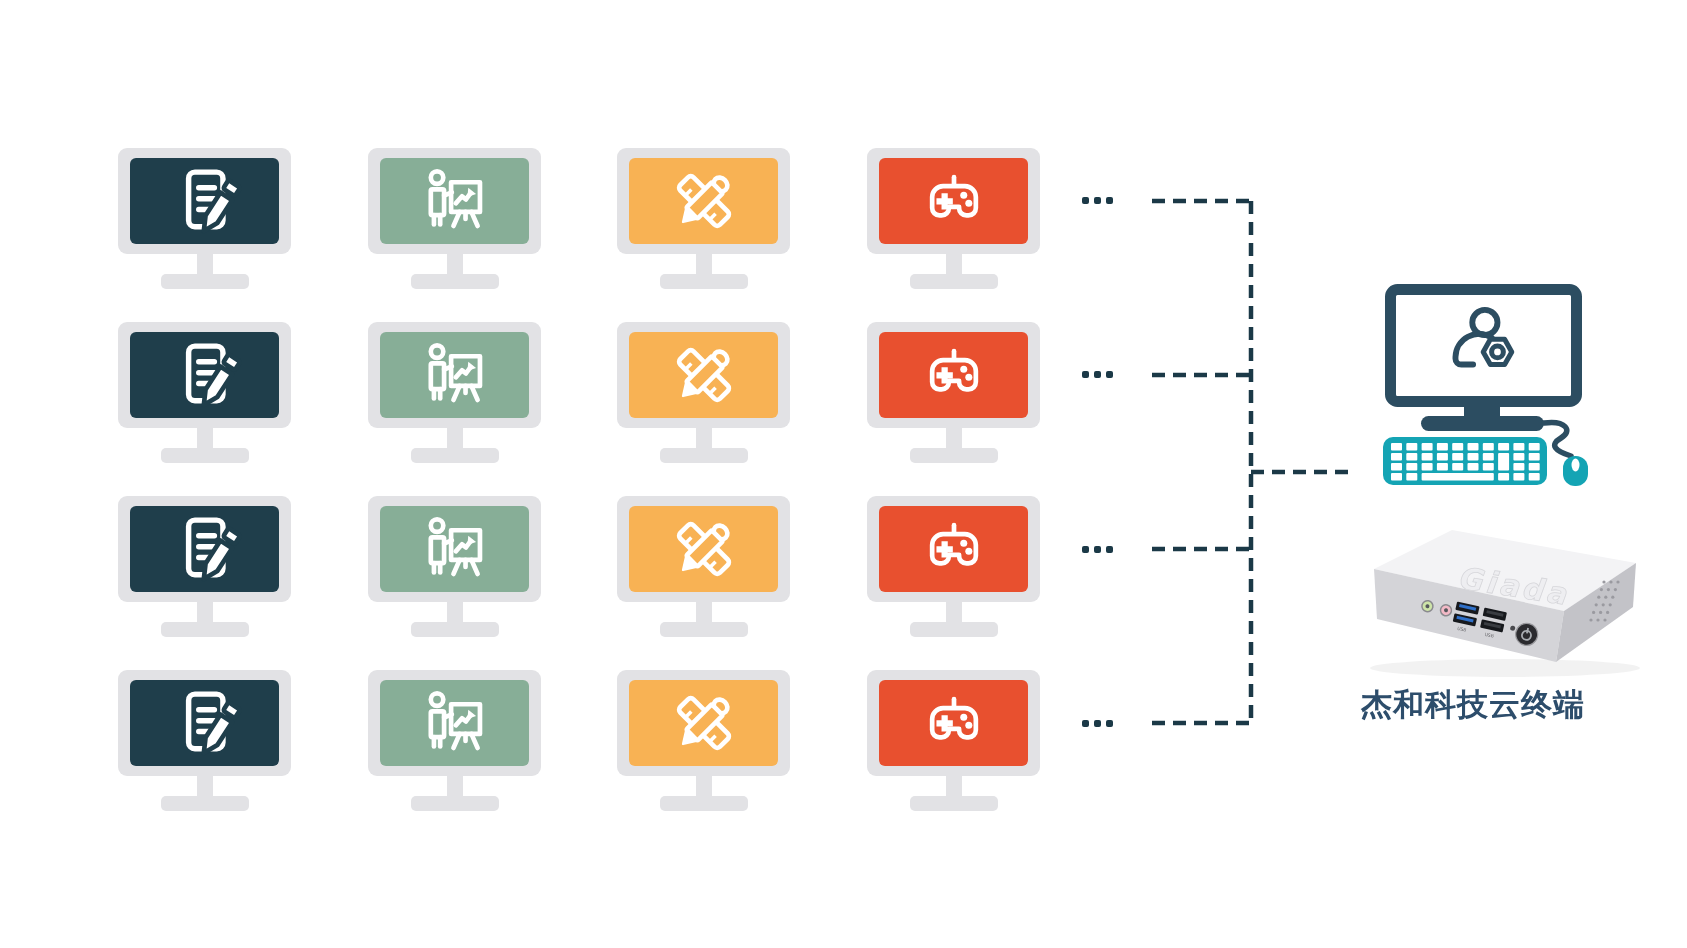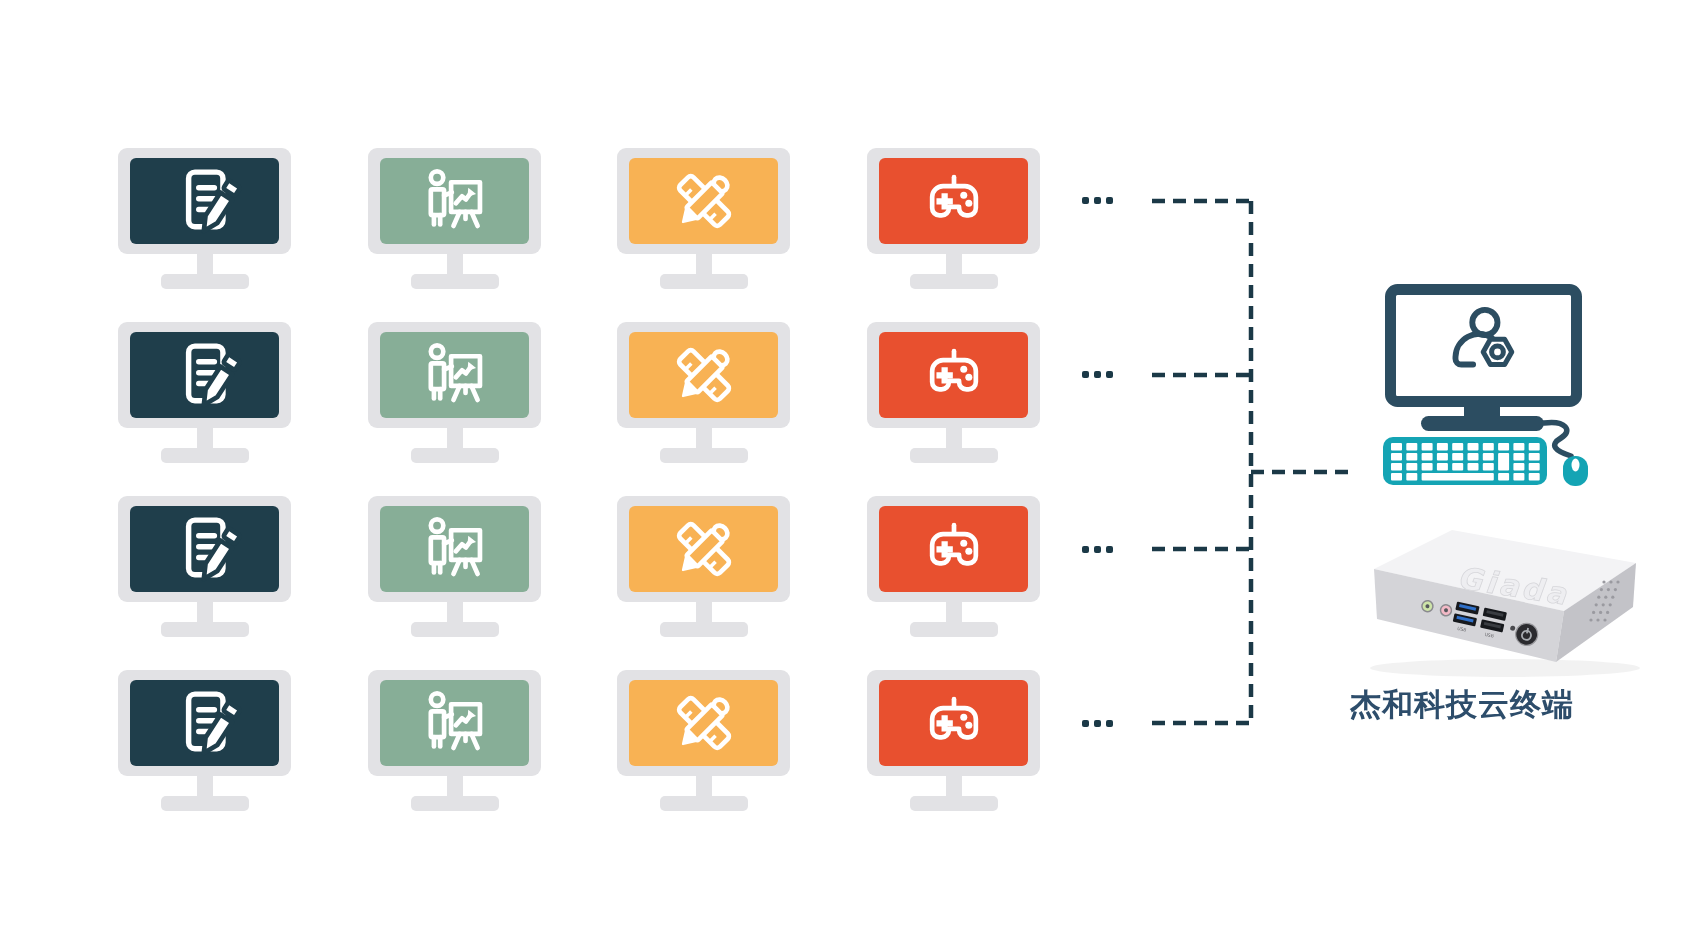--- a/index.html
+++ b/index.html
@@ -9,21 +9,21 @@
   .dash{stroke:var(--connector);stroke-width:4.5;stroke-dasharray:13 8;fill:none;}
   .monitor{position:absolute;width:173px;height:142px;}
   .m-neck{position:absolute;left:78.5px;top:104px;width:16px;height:24px;background:var(--bezel);}
   .m-base{position:absolute;left:42.5px;top:126px;width:88px;height:15px;background:var(--bezel);border-radius:5px;}
   .m-bezel{position:absolute;left:0;top:0;width:173px;height:106px;background:var(--bezel);border-radius:9px;}
   .m-screen{position:absolute;left:12px;top:10px;width:149px;height:86px;border-radius:6px;
             display:flex;align-items:center;justify-content:center;}
   .m-screen svg{width:78px;height:78px;}
   .dots{position:absolute;display:flex;gap:5px;}
   .dot{width:7px;height:7px;border-radius:2px;background:var(--connector);}
-  .device-label{position:absolute;left:1331px;top:684px;width:262px;text-align:center;
+  .device-label{position:absolute;left:1361px;top:684px;width:262px;text-align:left;
                 font-size:31px;font-weight:bold;color:var(--label_text);letter-spacing:1px;white-space:nowrap;}
 </style>
 </head>
 <body>
 
 <div class="canvas">
 
   <div id="monitor-grid">
       <div class="monitor" style="left: 118px; top: 148px;">
         <div class="m-neck"></div>

